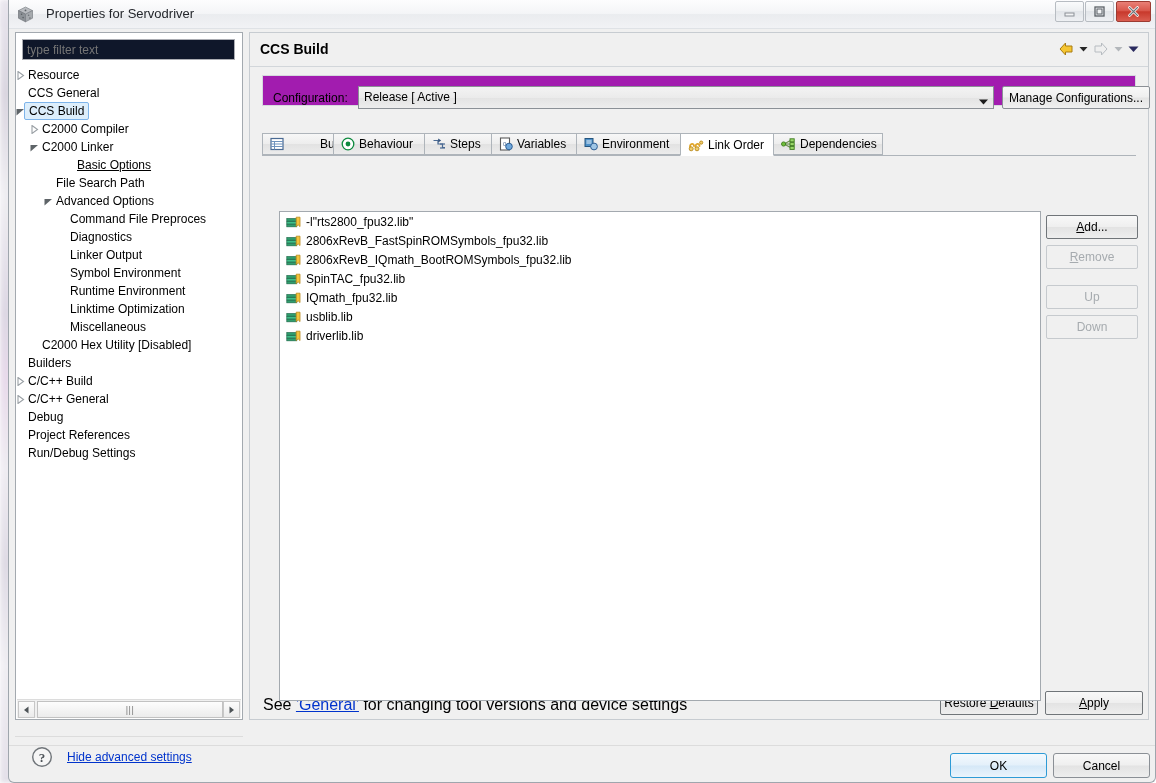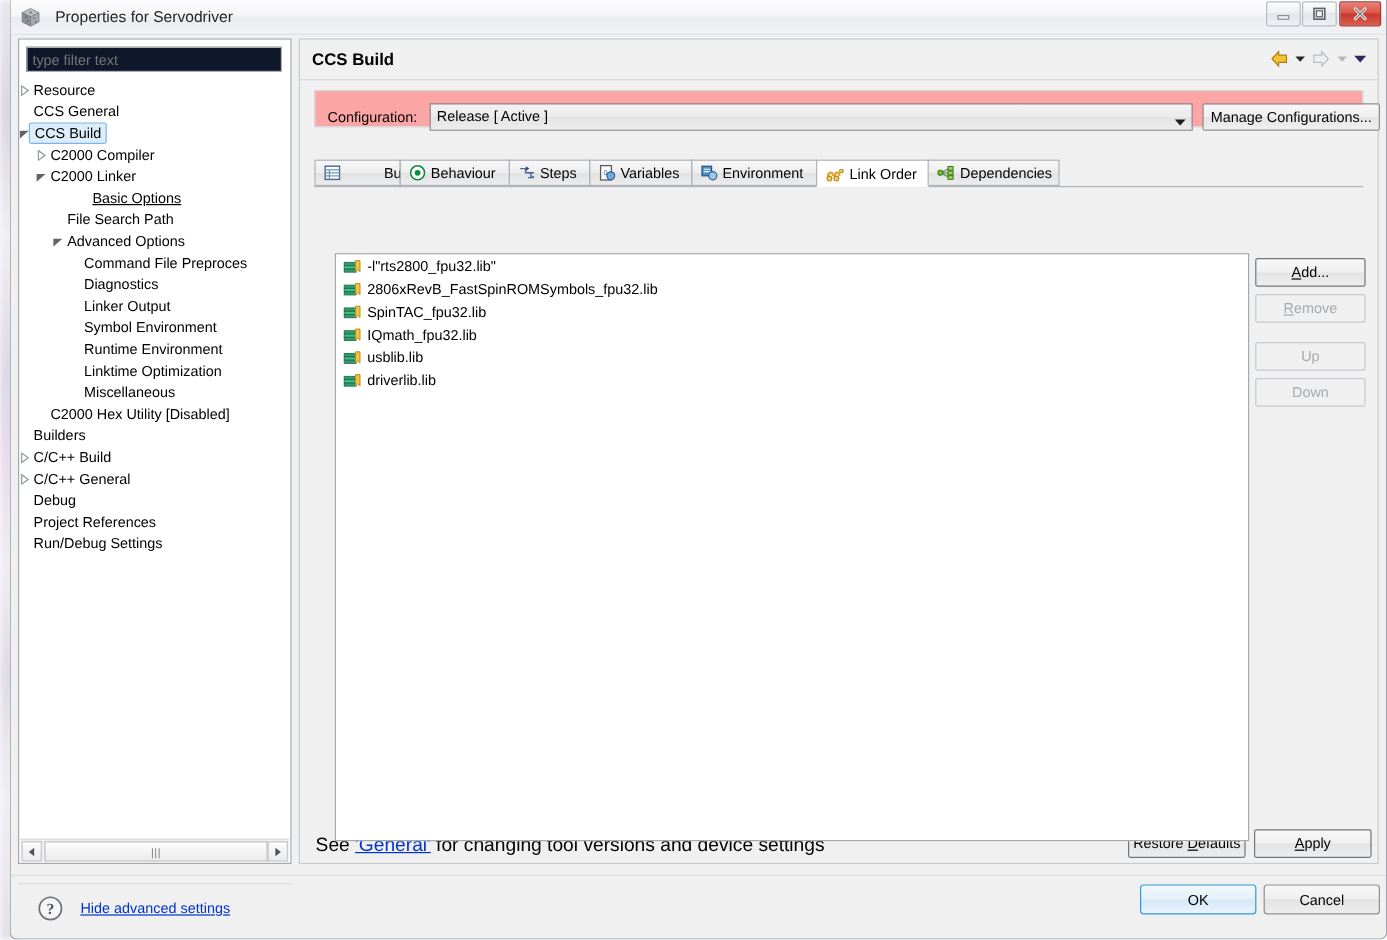--- a/index.html
+++ b/index.html
@@ -198,21 +198,21 @@
   .nav-item { display: flex; align-items: center; }
 
   #title-sep {
     position: absolute; left: 0; right: 0; top: 33px;
     height: 1px; background: #d2d6da;
   }
 
   
   #config-box {
     position: absolute; left: 12px; top: 42px; right: 12px; height: 31px;
-    background: #fca5a5;
+    background: #a21caf;
     border: 1px solid #d5d9dd;
   }
   #config-label {
     position: absolute; left: 10px; top: 15px; font-size: 12px; color: #000;
   }
   #config-select {
     position: absolute; left: 95px; top: 10px;
     width: 636px; height: 23px;
     border: 1px solid #8b9096;
     background: linear-gradient(180deg,#f3f3f3 0%,#ebebeb 50%,#e3e3e3 51%,#ededed 100%);
@@ -315,21 +315,21 @@
   #btn-apply {
     position: absolute; right: 5px; top: 3px;
     width: 98px; height: 24px;
     border: 1px solid #707579; border-radius: 2px;
     background: linear-gradient(180deg,#f8f8f8 0%,#efefef 48%,#e3e3e3 52%,#eeeeee 100%);
     font-size: 12px; display: flex; align-items: center; justify-content: center;
   }
 
   
   #dialog-footer {
-    position: absolute; left: 0; right: 0; bottom: 0; height: 53px;
+    position: absolute; left: 0; right: 0; bottom: 0; height: 37px;
     border-top: 1px solid #dcdcdc;
   }
   #btn-ok {
     position: absolute; right: 108px; top: 7px;
     width: 97px; height: 25px;
     border: 1px solid #2e9bd6; border-radius: 3px;
     background: linear-gradient(180deg,#f3f9fd 0%,#e4f0fa 48%,#d5e8f7 52%,#eaf4fc 100%);
     font-size: 12px; color: #000;
     display: flex; align-items: center; justify-content: center;
   }
@@ -644,53 +644,64 @@
         </div>
         <div class="lib-row">
           <span style="display: flex;">
             <svg width="15" height="14" viewBox="0 0 15 14">
               <rect x="0.8" y="9.2" width="10" height="2.6" fill="#2f9e6e" stroke="#1d6a49" stroke-width="0.7"></rect>
               <rect x="0.8" y="6.4" width="10" height="2.6" fill="#3fc08a" stroke="#1d6a49" stroke-width="0.7"></rect>
               <rect x="0.8" y="3.6" width="10" height="2.6" fill="#2f9e6e" stroke="#1d6a49" stroke-width="0.7"></rect>
               <path d="M10.2 2.2 L14 2.2 L14 11.6 L12.1 9.8 L10.2 11.6 Z" fill="#f2c33c" stroke="#b8891c" stroke-width="0.8"></path>
             </svg>
           </span>
-          <span>SpinTAC_fpu32.lib</span>
+          <span>2806xRevB_IQmath_BootROMSymbols_fpu32.lib</span>
         </div>
         <div class="lib-row">
           <span style="display: flex;">
             <svg width="15" height="14" viewBox="0 0 15 14">
               <rect x="0.8" y="9.2" width="10" height="2.6" fill="#2f9e6e" stroke="#1d6a49" stroke-width="0.7"></rect>
               <rect x="0.8" y="6.4" width="10" height="2.6" fill="#3fc08a" stroke="#1d6a49" stroke-width="0.7"></rect>
               <rect x="0.8" y="3.6" width="10" height="2.6" fill="#2f9e6e" stroke="#1d6a49" stroke-width="0.7"></rect>
               <path d="M10.2 2.2 L14 2.2 L14 11.6 L12.1 9.8 L10.2 11.6 Z" fill="#f2c33c" stroke="#b8891c" stroke-width="0.8"></path>
             </svg>
           </span>
-          <span>IQmath_fpu32.lib</span>
+          <span>SpinTAC_fpu32.lib</span>
         </div>
         <div class="lib-row">
           <span style="display: flex;">
             <svg width="15" height="14" viewBox="0 0 15 14">
               <rect x="0.8" y="9.2" width="10" height="2.6" fill="#2f9e6e" stroke="#1d6a49" stroke-width="0.7"></rect>
               <rect x="0.8" y="6.4" width="10" height="2.6" fill="#3fc08a" stroke="#1d6a49" stroke-width="0.7"></rect>
               <rect x="0.8" y="3.6" width="10" height="2.6" fill="#2f9e6e" stroke="#1d6a49" stroke-width="0.7"></rect>
               <path d="M10.2 2.2 L14 2.2 L14 11.6 L12.1 9.8 L10.2 11.6 Z" fill="#f2c33c" stroke="#b8891c" stroke-width="0.8"></path>
             </svg>
           </span>
-          <span>usblib.lib</span>
+          <span>IQmath_fpu32.lib</span>
         </div>
         <div class="lib-row">
           <span style="display: flex;">
             <svg width="15" height="14" viewBox="0 0 15 14">
               <rect x="0.8" y="9.2" width="10" height="2.6" fill="#2f9e6e" stroke="#1d6a49" stroke-width="0.7"></rect>
               <rect x="0.8" y="6.4" width="10" height="2.6" fill="#3fc08a" stroke="#1d6a49" stroke-width="0.7"></rect>
               <rect x="0.8" y="3.6" width="10" height="2.6" fill="#2f9e6e" stroke="#1d6a49" stroke-width="0.7"></rect>
               <path d="M10.2 2.2 L14 2.2 L14 11.6 L12.1 9.8 L10.2 11.6 Z" fill="#f2c33c" stroke="#b8891c" stroke-width="0.8"></path>
             </svg>
           </span>
+          <span>usblib.lib</span>
+        </div>
+        <div class="lib-row">
+          <span style="display: flex;">
+            <svg width="15" height="14" viewBox="0 0 15 14">
+              <rect x="0.8" y="9.2" width="10" height="2.6" fill="#2f9e6e" stroke="#1d6a49" stroke-width="0.7"></rect>
+              <rect x="0.8" y="6.4" width="10" height="2.6" fill="#3fc08a" stroke="#1d6a49" stroke-width="0.7"></rect>
+              <rect x="0.8" y="3.6" width="10" height="2.6" fill="#2f9e6e" stroke="#1d6a49" stroke-width="0.7"></rect>
+              <path d="M10.2 2.2 L14 2.2 L14 11.6 L12.1 9.8 L10.2 11.6 Z" fill="#f2c33c" stroke="#b8891c" stroke-width="0.8"></path>
+            </svg>
+          </span>
           <span>driverlib.lib</span>
         </div>
       </div>
 
     <div class="side-btn enabled" id="btn-add">
       <span><span class="mn">A</span>dd...</span>
     </div>
     <div class="side-btn disabled" id="btn-remove">
       <span><span class="mn">R</span>emove</span>
     </div>

